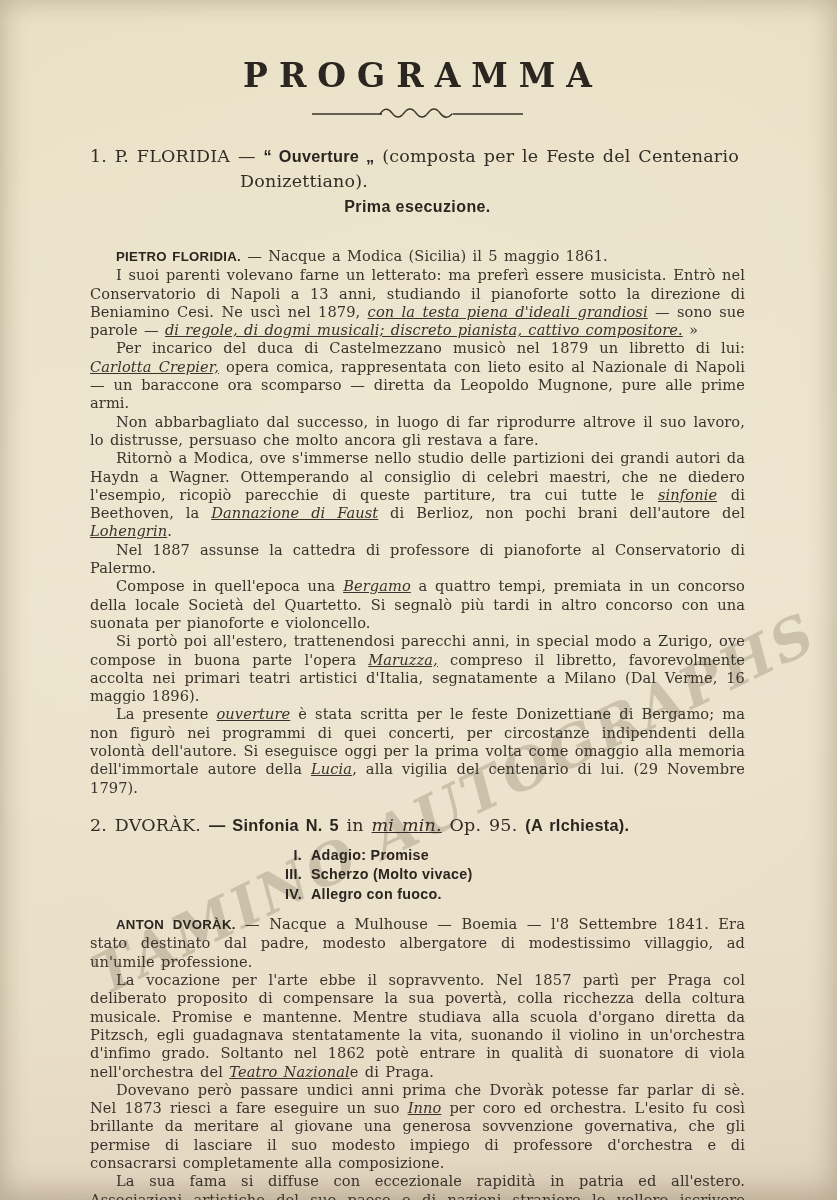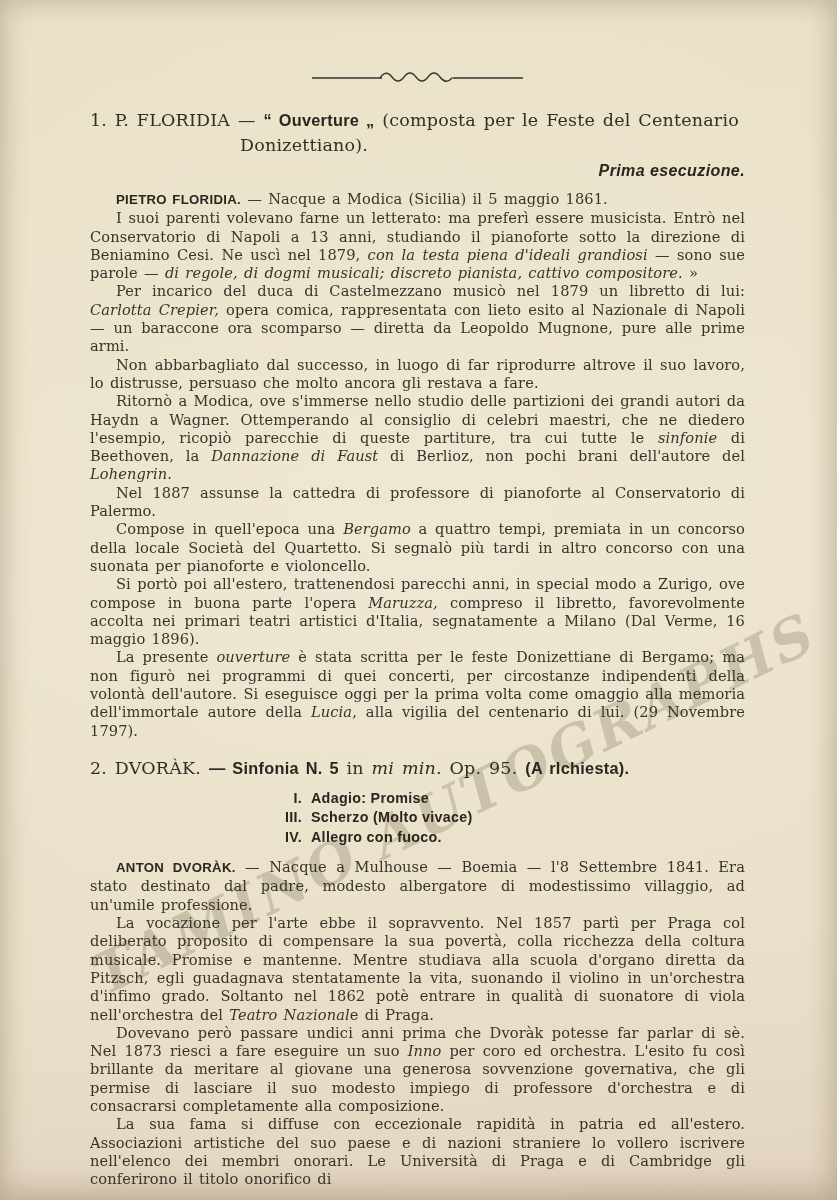--- a/index.html
+++ b/index.html
@@ -47,62 +47,63 @@
     color:#342d25;
     padding-left:150px; text-indent:-150px;
     letter-spacing:0.2px;
     word-spacing:2px;
   }
   .item-heading .run-bs { font-size:16.3px; }
   .item-heading.second { margin-top:16px; padding-left:0; text-indent:0; }
 
   .premiere {
     margin-top:2px;
-    text-align:right;
+    text-align:center;
     font-family:"Liberation Sans", sans-serif;
     font-weight:700; font-size:16px; line-height:22px;
-    color:#2b2520; letter-spacing:0.4px;font-style:italic;
+    color:#2b2520; letter-spacing:0.4px;
   }
 
-  .bio { margin-top:8px; }
+  .bio { margin-top:29px; }
   .bio.dvorak { margin-top:11px; }
   .bio p {
     margin:0;
     font-size:14.6px; line-height:18.3px;
     text-align:justify; text-indent:26px;
     letter-spacing:0.1px; word-spacing:1.5px;
     color:#39332b;
   }
   .run-bs {
     font-family:"Liberation Sans", sans-serif;
     font-weight:700; letter-spacing:0.3px;
     color:#2b2520;
     text-align:right;
   }
   .bio p .run-bs { font-size:13.2px; }
-  .run-i { font-style:italic; }
+  .run-i { font-style:italic;text-decoration:underline; }
 
   .movements { margin:8px 0 0 182px; }
   .movement {
     display:flex;
     font-family:"Liberation Sans", sans-serif;
     font-weight:700; font-size:14.3px; line-height:19.4px;
     color:#2b2520; letter-spacing:0.3px;
   }
   .mnum { width:30px; text-align:right; margin-right:9px; }
 </style>
 </head>
 <body>
 
 <div class="page">
 
   <div class="watermark">TAMINO AUTOGRAPHS</div>
 
   <div class="content">
 
+    <h1 class="title">PROGRAMMA</h1>
 
     <svg class="divider" width="215" height="14" viewBox="0 0 215 14" aria-hidden="true">
       <path d="M2 8 H72" stroke="#3a342c" stroke-width="1.3" fill="none"></path>
       <path d="M70 8 q6 -9 12 -1 q6 8 12 0 q6 -8 12 0 q6 8 12 0 q6 -8 12 0 q6 8 12 1" stroke="#3a342c" stroke-width="1.4" fill="none" stroke-linecap="round"></path>
       <path d="M143 8 H213" stroke="#3a342c" stroke-width="1.3" fill="none"></path>
     </svg>
 
     <div class="item-heading"><span>1. P. FLORIDIA — </span><span class="run-bs">“ Ouverture „</span><span> (composta per le Feste del Centenario Donizettiano).</span></div>
 
     <div class="premiere">Prima esecuzione.</div>

